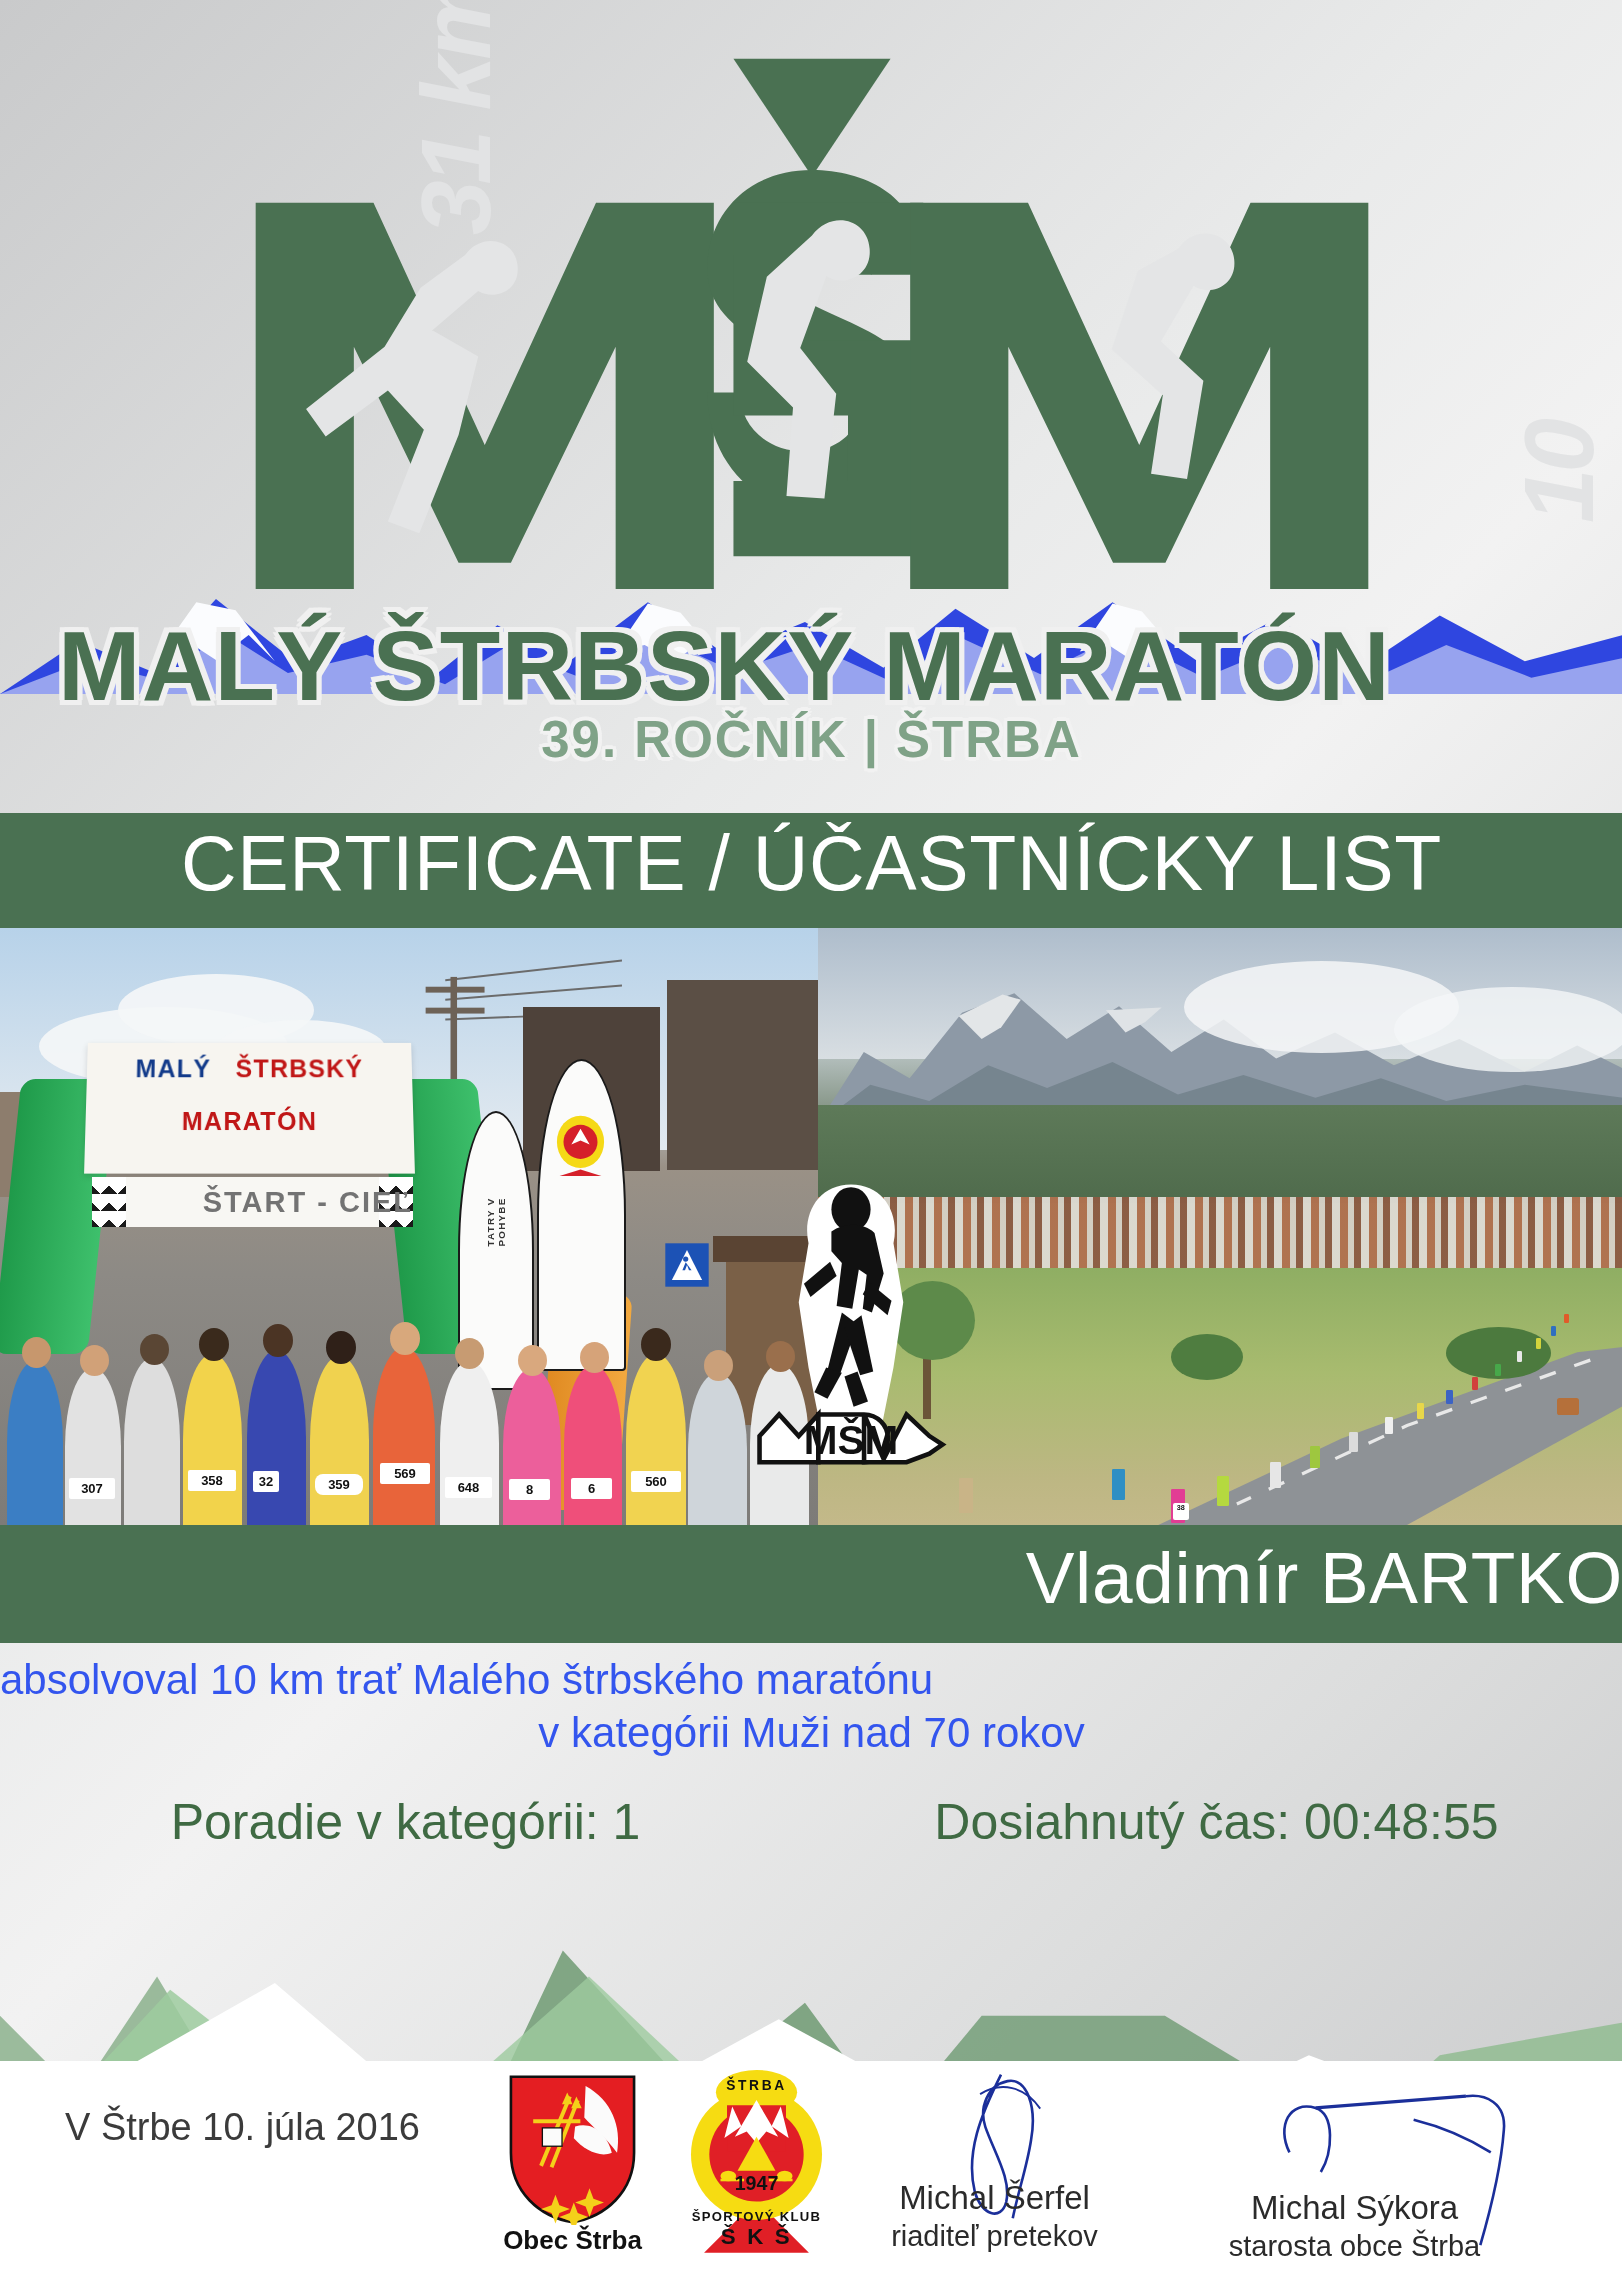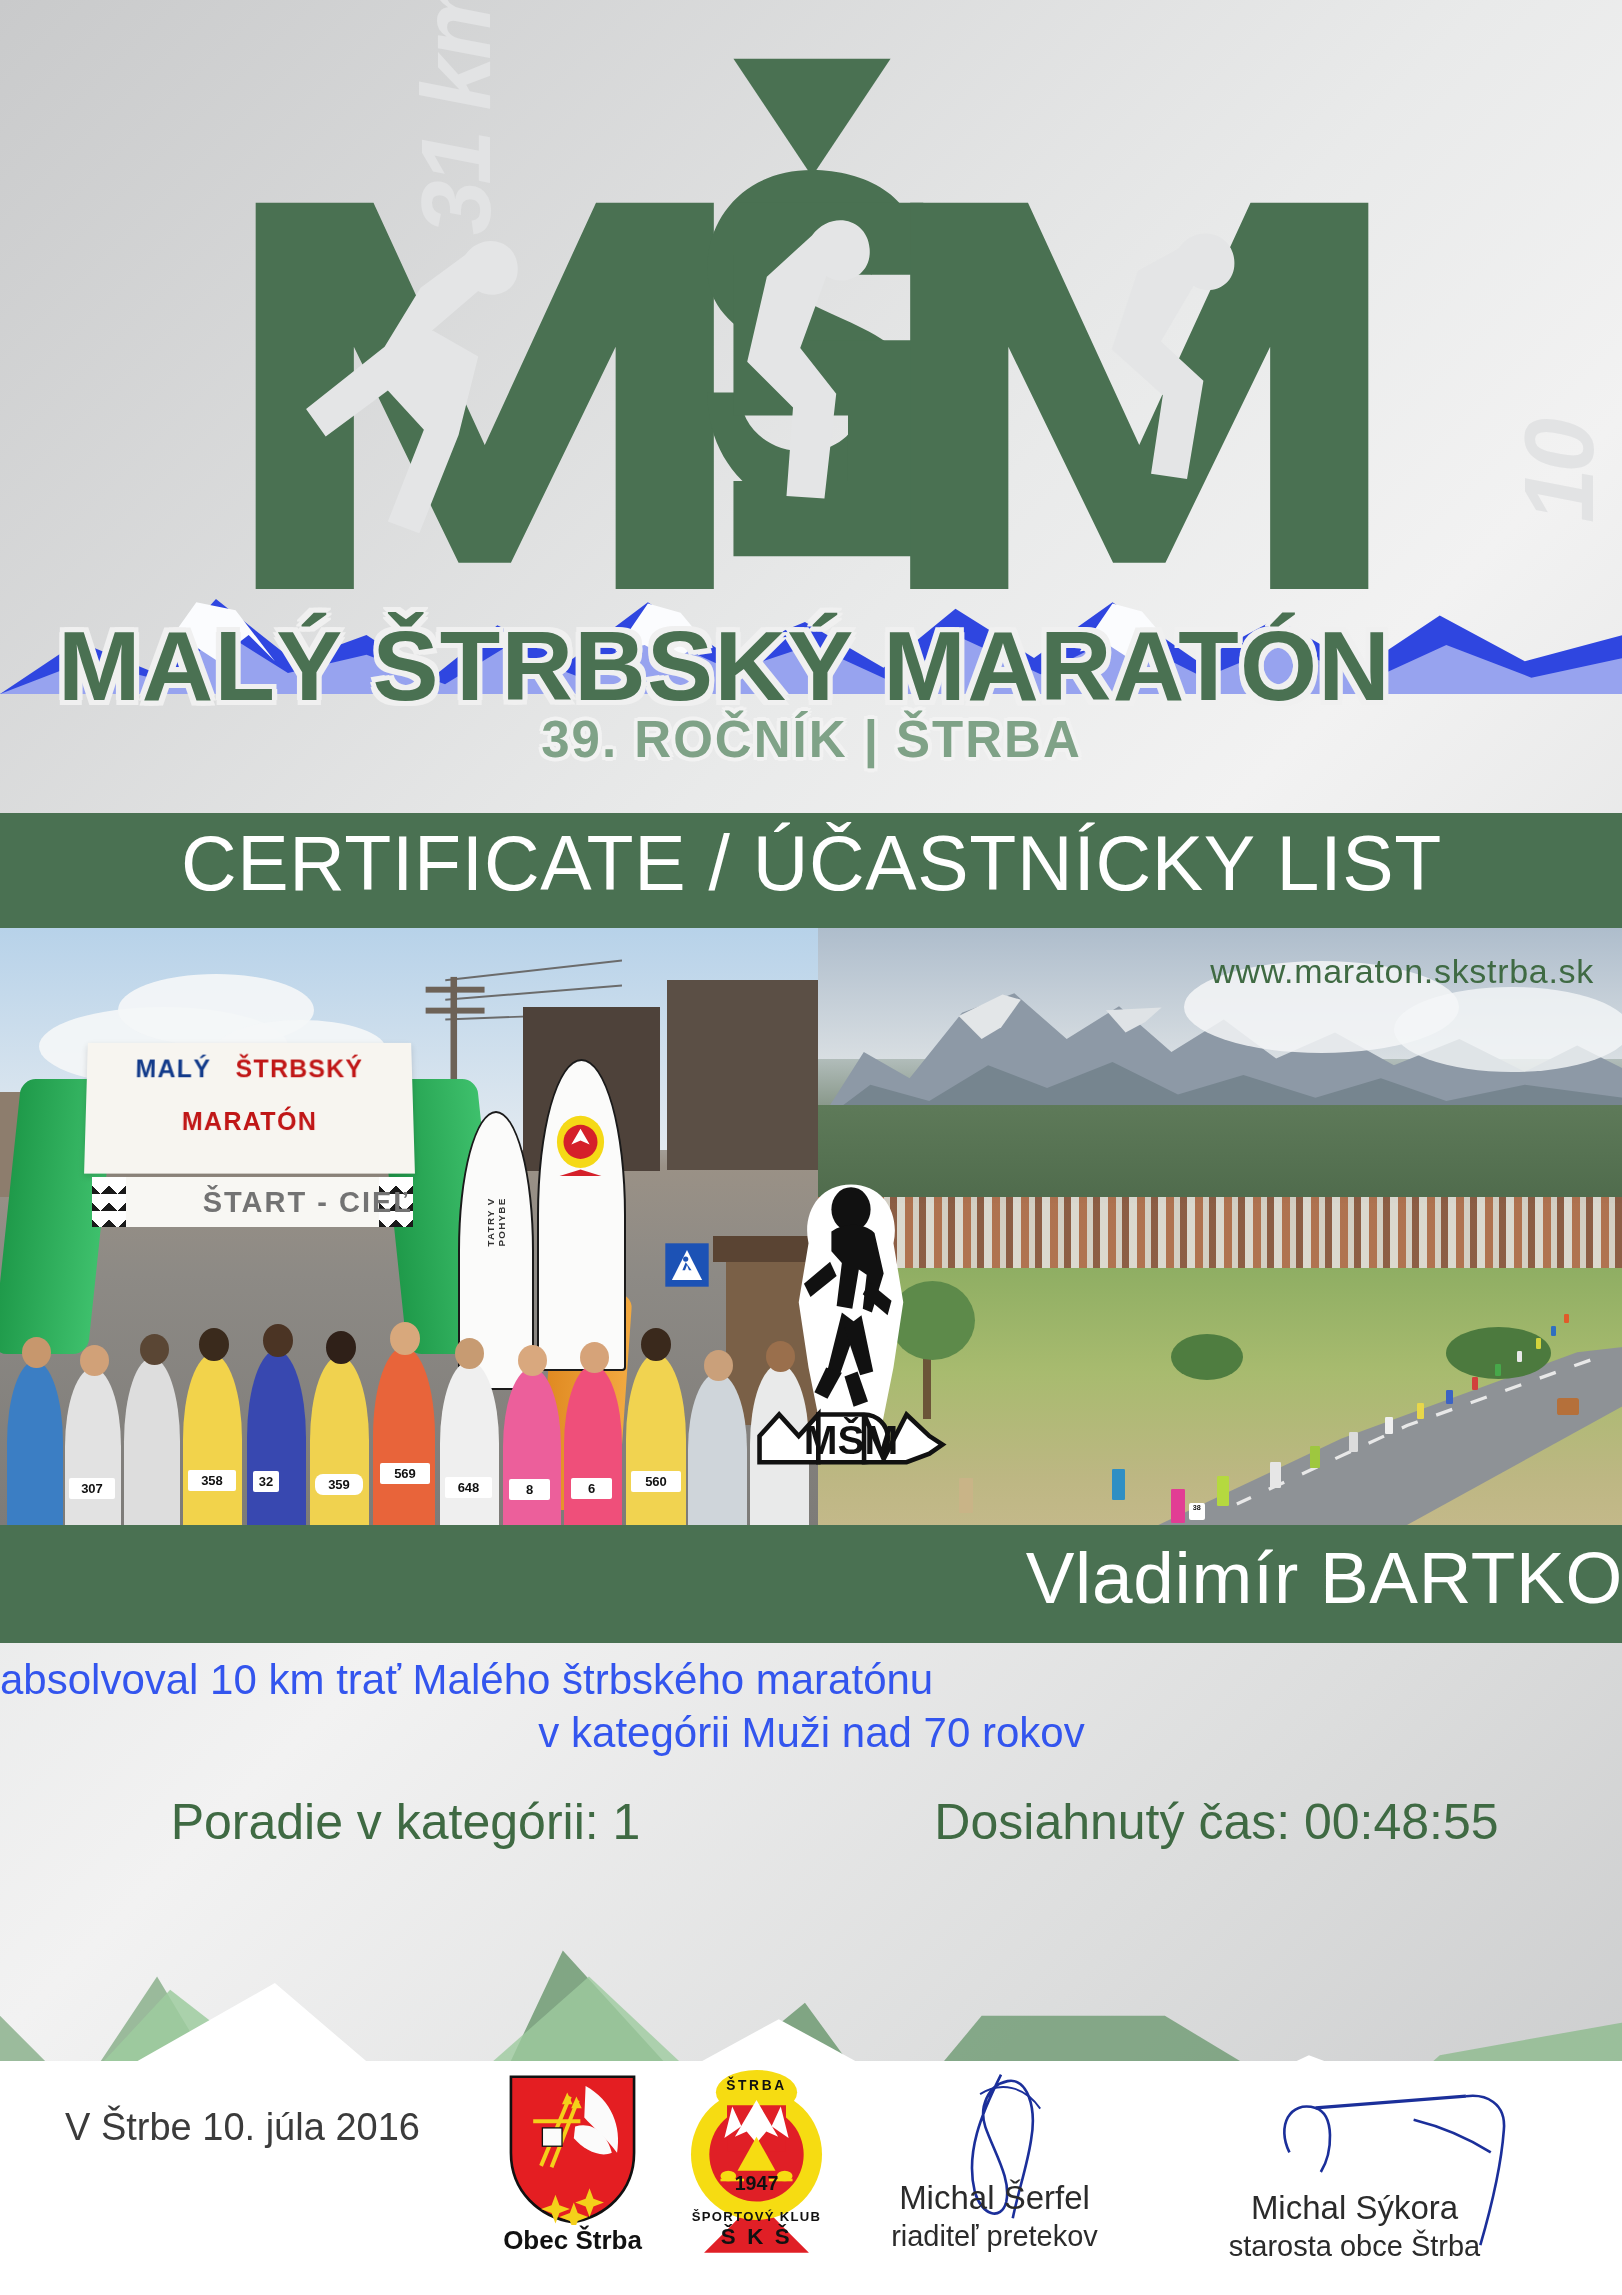--- a/index.html
+++ b/index.html
@@ -327,26 +327,25 @@
       <div class="pr-runner" style="left:677px;top:436px;width:5.9px;height:12.4px;background:#47a84a;"></div>
       <div class="pr-runner" style="left:654px;top:449px;width:5.9px;height:13px;background:#d1403c;"></div>
       <div class="pr-runner" style="left:628px;top:462px;width:6.5px;height:14.4px;background:#3c63c4;"></div>
       <div class="pr-runner" style="left:599px;top:475px;width:7.2px;height:15.7px;background:#e8d74a;"></div>
       <div class="pr-runner" style="left:567px;top:489px;width:7.9px;height:17px;background:#efefef;"></div>
       <div class="pr-runner" style="left:531px;top:504px;width:8.5px;height:19.6px;background:#dcdcdc;"></div>
       <div class="pr-runner" style="left:492px;top:518px;width:9.8px;height:22px;background:#9ec73f;"></div>
       <div class="pr-runner" style="left:452px;top:534px;width:11px;height:26px;background:#e6e6e6;"></div>
       <div class="pr-runner" style="left:399px;top:548px;width:12.4px;height:30px;background:#b5d93f;"></div>
       <div class="pr-runner" style="left:353px;top:561px;width:14.4px;height:34px;background:#e23d94;"></div>
-      <div class="bib" style="left:355px;top:575px;width:15.7px;height:17px;font-size:7.2px;line-height:10.5px;margin-left:16px;">38</div>
+      <div class="bib" style="left:355px;top:575px;width:15.7px;height:17px;font-size:7.2px;line-height:10.5px;">38</div>
       <div class="pr-runner" style="left:294px;top:541px;width:13px;height:31px;background:#2f8fc4;"></div>
       <div class="pr-runner" style="left:141px;top:550px;width:14.4px;height:35px;background:#c9b487;"></div>
       <div class="pr-runner" style="left:739px;top:470px;width:22px;height:17px;background:#b5703a;border-radius:2.6px;"></div>
 
-      <div class="url">www.maraton.skstrba.sk</div>
     </div>
   </div>
 
   <svg class="msm-badge" viewBox="0 0 300 470">
     <path d="M150,20 C200,20 225,65 215,110 L230,200 L215,300 L195,400 L150,440 L105,400 L85,300 L70,200 L85,110 C75,65 100,20 150,20 Z" fill="#ffffff"></path>
     <g fill="#111111">
       <ellipse cx="150" cy="58" rx="30" ry="34"></ellipse>
       <path d="M120,92 c20,-14 48,-14 66,2 l14,62 l-18,60 l-14,-6 l6,-52 l-12,-8 l-10,60 l-24,-4 l8,-66 l-16,-18 z"></path>
       <path d="M128,160 l-40,32 l-10,-20 l40,-34 z"></path>
       <path d="M178,170 l34,28 l-6,22 l-38,-32 z"></path>

